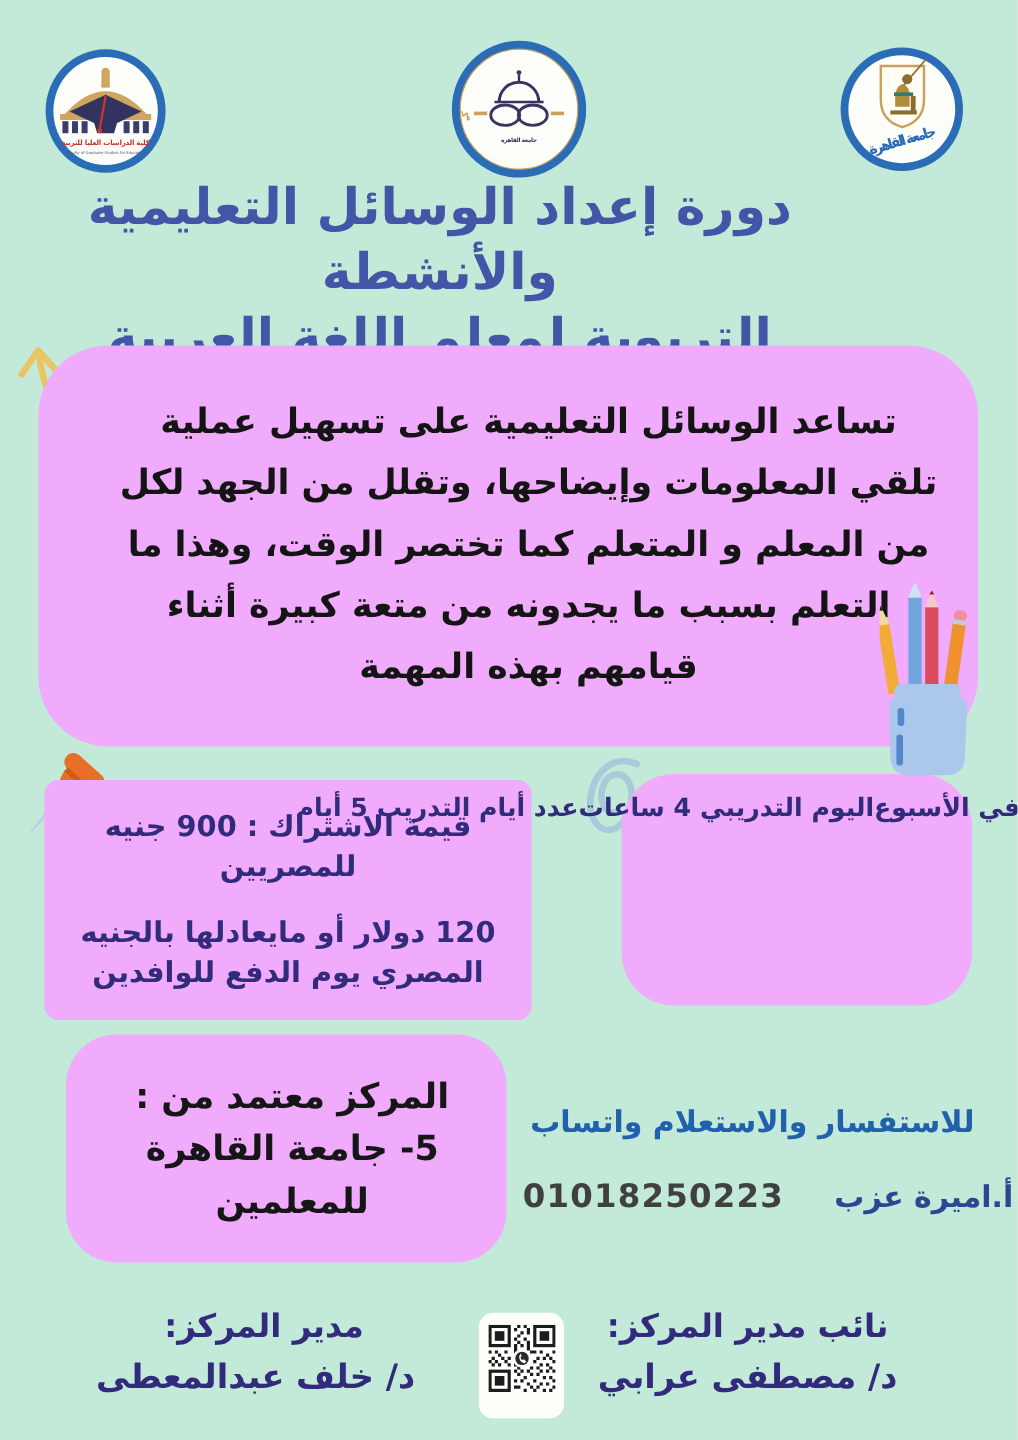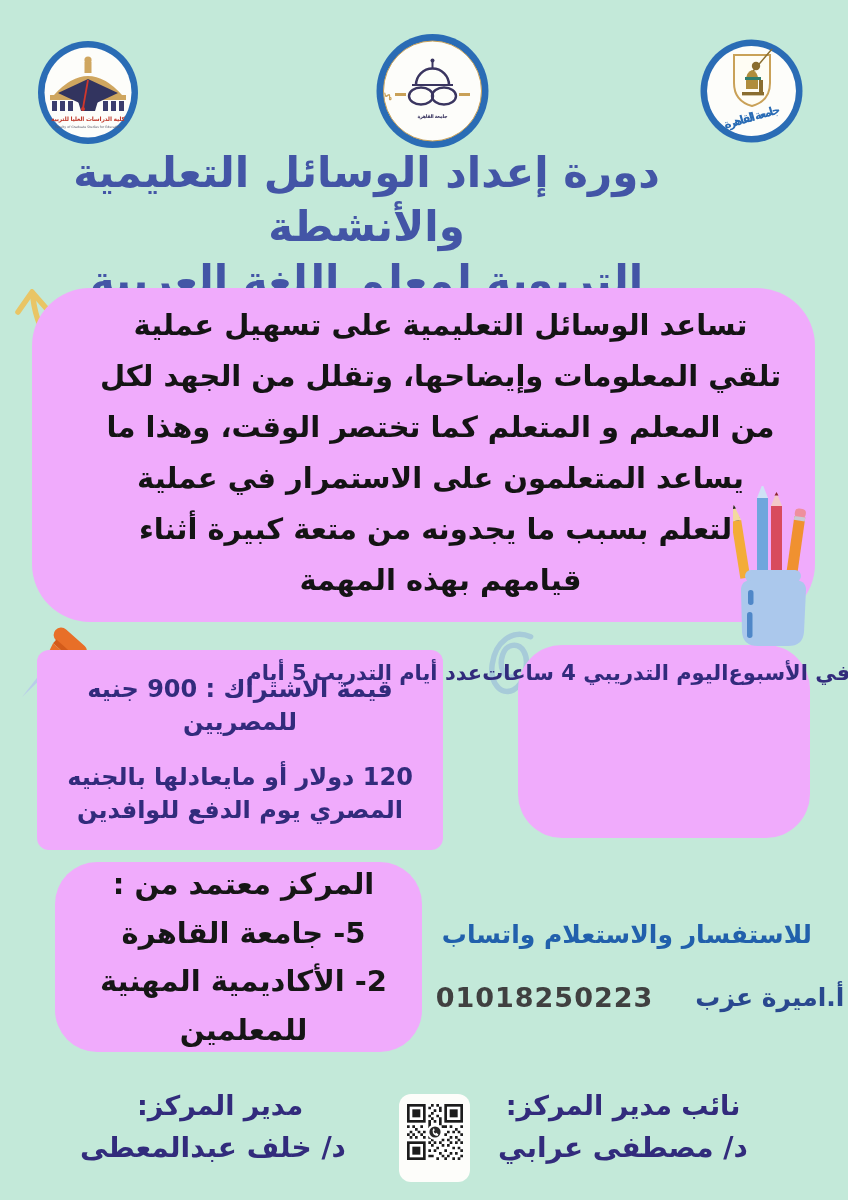--- a/index.html
+++ b/index.html
@@ -37,21 +37,21 @@
   .fees-box .line{ color:#322b7c; font-weight:700; font-size:24px; line-height:33px; white-space:nowrap; }
   .fees-gap{ height:22px; }
   .duration-box{
     left:518px; top:645px; width:292px; height:193px; border-radius:44px;
     display:flex; flex-direction:row; justify-content:center;
     padding:8px 26px 8px 10px;
   }
   .duration-box .line{ color:#322b7c; font-weight:700; font-size:21px; line-height:41px; white-space:nowrap; text-align:right; }
   .accred-box{
     left:55px; top:862px; width:367px; height:190px; border-radius:42px;
-    display:flex; flex-direction:column; justify-content:space-between; align-items:center;padding-left:10px;
+    display:flex; flex-direction:column; justify-content:center; align-items:center;padding-left:10px;
   }
   .accred-box .line{ color:#161616; font-weight:700; font-size:29px; line-height:44px; white-space:nowrap; text-align:center; }
   .contact-heading{
     position:absolute; left:472px; top:920px; width:340px; text-align:center;
     color:#2160ac; font-weight:700; font-size:25px; white-space:nowrap;
   }
   .contact-line{
     position:absolute; left:462px; top:982px; width:356px;
     display:flex; flex-direction:row; justify-content:center; align-items:center; gap:42px;
   }
@@ -149,21 +149,20 @@
     <svg width="104" height="132" viewBox="0 0 104 132">
       <path d="M 94,122 C 62,102 36,76 31,34" fill="none" stroke="#e9c565" stroke-width="5.5" stroke-linecap="round"></path>
       <path d="M 16,48 L 30,28 M 44,44 L 30,28" fill="none" stroke="#e9c565" stroke-width="5.5" stroke-linecap="round"></path>
     </svg>
   </div>
 
   <div class="card intro-box">
     <div class="line">تساعد الوسائل التعليمية على تسهيل عملية</div>
     <div class="line">تلقي المعلومات وإيضاحها، وتقلل من الجهد لكل</div>
     <div class="line">من المعلم و المتعلم كما تختصر الوقت، وهذا ما</div>
-    <div class="line">يساعد المتعلمون على الاستمرار في عملية</div>
     <div class="line">التعلم بسبب ما يجدونه من متعة كبيرة أثناء</div>
     <div class="line">قيامهم  بهذه المهمة</div>
   </div>
 
   <div class="abs" style="left:733px; top:486px; width:82px; height:162px; z-index:3;">
     <svg width="82" height="162" viewBox="0 0 82 162">
       <g transform="rotate(-9 12 90)">
         <rect x="7" y="34" width="10" height="58" fill="#f3ac38"></rect>
         <polygon points="7,34 17,34 12,18" fill="#f3d9a0"></polygon>
         <polygon points="10.4,22 13.6,22 12,18" fill="#222"></polygon>
@@ -216,21 +215,20 @@
   <div class="card duration-box">
     <div class="line">مدة الدورة:</div>
     <div class="line">ثلاثة أيام في الأسبوع</div>
     <div class="line">اليوم التدريبي 4  ساعات</div>
     <div class="line">عدد أيام التدريب 5  أيام</div>
   </div>
 
   <div class="card accred-box">
     <div class="line">المركز معتمد من :</div>
     <div class="line">5- جامعة القاهرة</div>
-    <div class="line">2- الأكاديمية المهنية</div>
     <div class="line">للمعلمين</div>
   </div>
 
   <div class="contact-heading">للاستفسار والاستعلام واتساب</div>
   <div class="contact-line">
     <span class="contact-name">أ.اميرة عزب</span>
     <span class="contact-phone">01018250223</span>
   </div>
 
   <div class="footer-block deputy">

